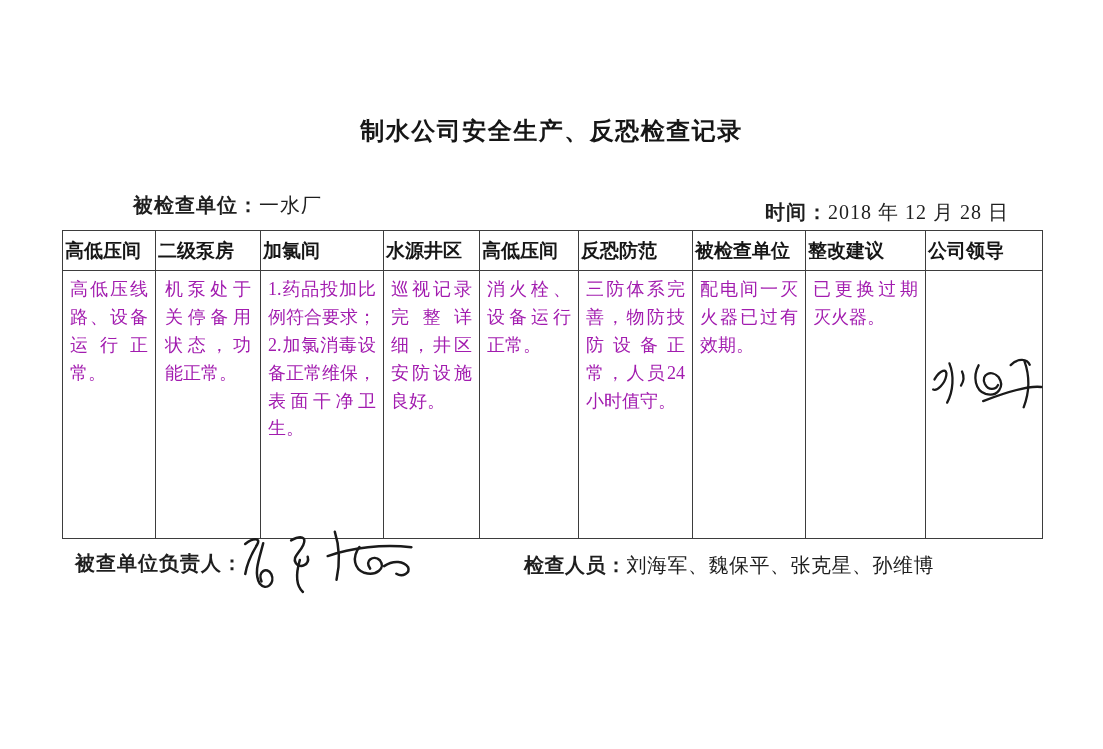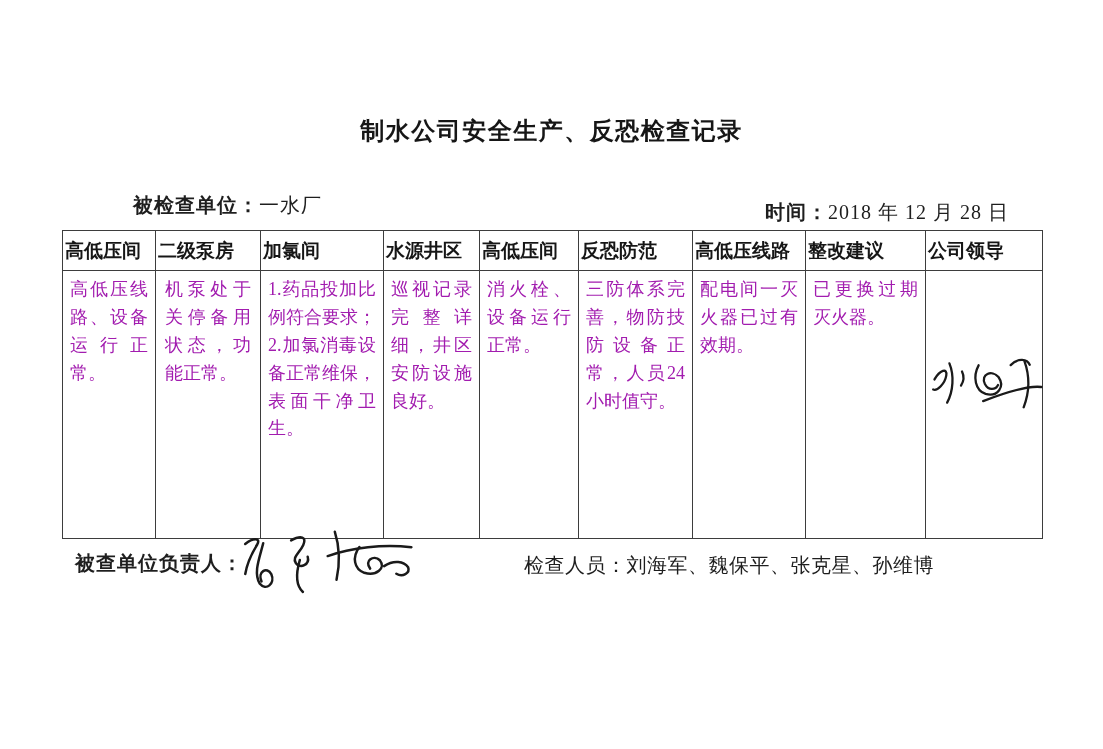--- a/index.html
+++ b/index.html
@@ -58,21 +58,21 @@
   .sig path { fill: none; stroke: #1a1a1a; stroke-linecap: round; stroke-linejoin: round; }
 
   .sig-leader { top: 348px; left: 925px; transform: rotate(-4deg); }
   .sig-leader path { stroke-width: 2.3px; }
 
   .sig-resp { top: 525px; left: 234px; transform: rotate(-2deg); }
   .sig-resp path { stroke-width: 2.5px; }
 
   .footer-left { position: absolute; top: 550px; left: 75px; font-size: 20px; font-weight: bold; letter-spacing: 1px; text-align: center; }
   .footer-right { position: absolute; top: 552px; left: 524px; font-size: 20px; letter-spacing: 0.5px; }
-  .footer-right .lbl { font-weight: normal; }
+  .footer-right .lbl { font-weight: bold; }
 </style>
 </head>
 <body>
 
 <div class="page">
 
   <div class="doc-title">制水公司安全生产、反恐检查记录</div>
 
   <div class="meta-left">
     <span class="lbl">被检查单位：</span><span>一水厂</span>
@@ -95,21 +95,21 @@
         <col style="width:117px">
     </colgroup>
     <thead>
       <tr>
         <th>高低压间</th>
         <th>二级泵房</th>
         <th>加氯间</th>
         <th>水源井区</th>
         <th>高低压间</th>
         <th>反恐防范</th>
-        <th>高低压线路</th>
+        <th>被检查单位</th>
         <th>整改建议</th>
         <th>公司领导</th>
       </tr>
     </thead>
     <tbody>
       <tr>
         <td>高低压线路、设备运行正常。</td>
         <td class="pad-wide">机泵处于关停备用状态，功能正常。</td>
         <td>1.药品投加比例符合要求；2.加氯消毒设备正常维保，表面干净卫生。</td>
         <td>巡视记录完整详细，井区安防设施良好。</td>

